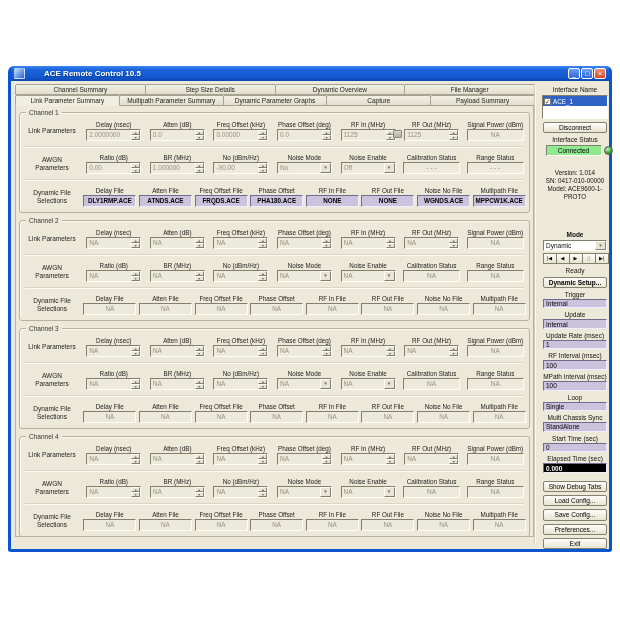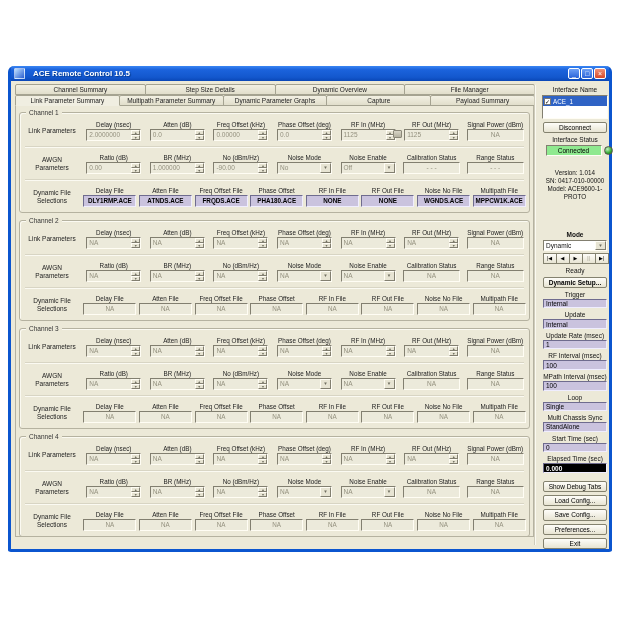--- a/index.html
+++ b/index.html
@@ -1,18 +1,18 @@
 <!DOCTYPE html>
 <html><head>
 <meta charset="utf-8">
 <style>
   html,body{margin:0;padding:0;}
   body{width:620px;height:620px;background:#ffffff;font-family:"Liberation Sans",sans-serif;position:relative;overflow:hidden;}
   .window{position:absolute;left:8px;top:66px;width:604px;height:486px;background:#ece9d8;border:3px solid #0b55cf;border-top:none;border-radius:6px 6px 3px 3px;box-sizing:border-box;}
-  .titlebar{height:15px;background:linear-gradient(180deg,#3a86f4 0%,#1b63dc 25%,#1357cd 75%,#0a47b6 100%);border-radius:3px 3px 0 0;display:flex;align-items:center;padding:0 3px;gap:8px;}
+  .titlebar{height:15px;background:linear-gradient(180deg,#3a86f4 0%,#1b63dc 25%,#1357cd 75%,#0a47b6 100%);border-radius:3px 3px 0 0;display:flex;align-items:center;padding:0 3px;gap:19px;}
   .titletext{color:#fff;font-size:8px;font-weight:bold;text-shadow:1px 1px 1px #063a8c;white-space:nowrap;}
   .title-icon{width:9px;height:9px;background:linear-gradient(135deg,#bfe0ff,#2a5fd0);border:1px solid rgba(255,255,255,.5);border-radius:1px;flex:0 0 auto;}
   .winbtns{margin-left:auto;display:flex;gap:1px;}
   .wbtn{width:12px;height:11px;border:1px solid #fff;border-radius:2px;font-size:7px;line-height:9px;text-align:center;color:#fff;background:linear-gradient(180deg,#6d9ff5,#2a63d8);box-sizing:border-box;}
   .wbtn.close{background:linear-gradient(180deg,#f09076,#d6492a);}
   .content{position:absolute;left:0;top:15px;right:0;bottom:0;}
   .main{position:absolute;left:4px;top:3px;width:519px;}
   .tabrow{display:flex;height:11px;position:relative;}
   .tab{flex:1;background:linear-gradient(#f2f0e3,#e1decb);border:1px solid #a5a391;margin-right:-1px;font-size:6.5px;display:flex;align-items:center;justify-content:center;color:#222;white-space:nowrap;overflow:hidden;border-radius:2px 2px 0 0;}
   .tab.active{background:#f0eee1;border-bottom-color:#f0eee1;z-index:2;}

